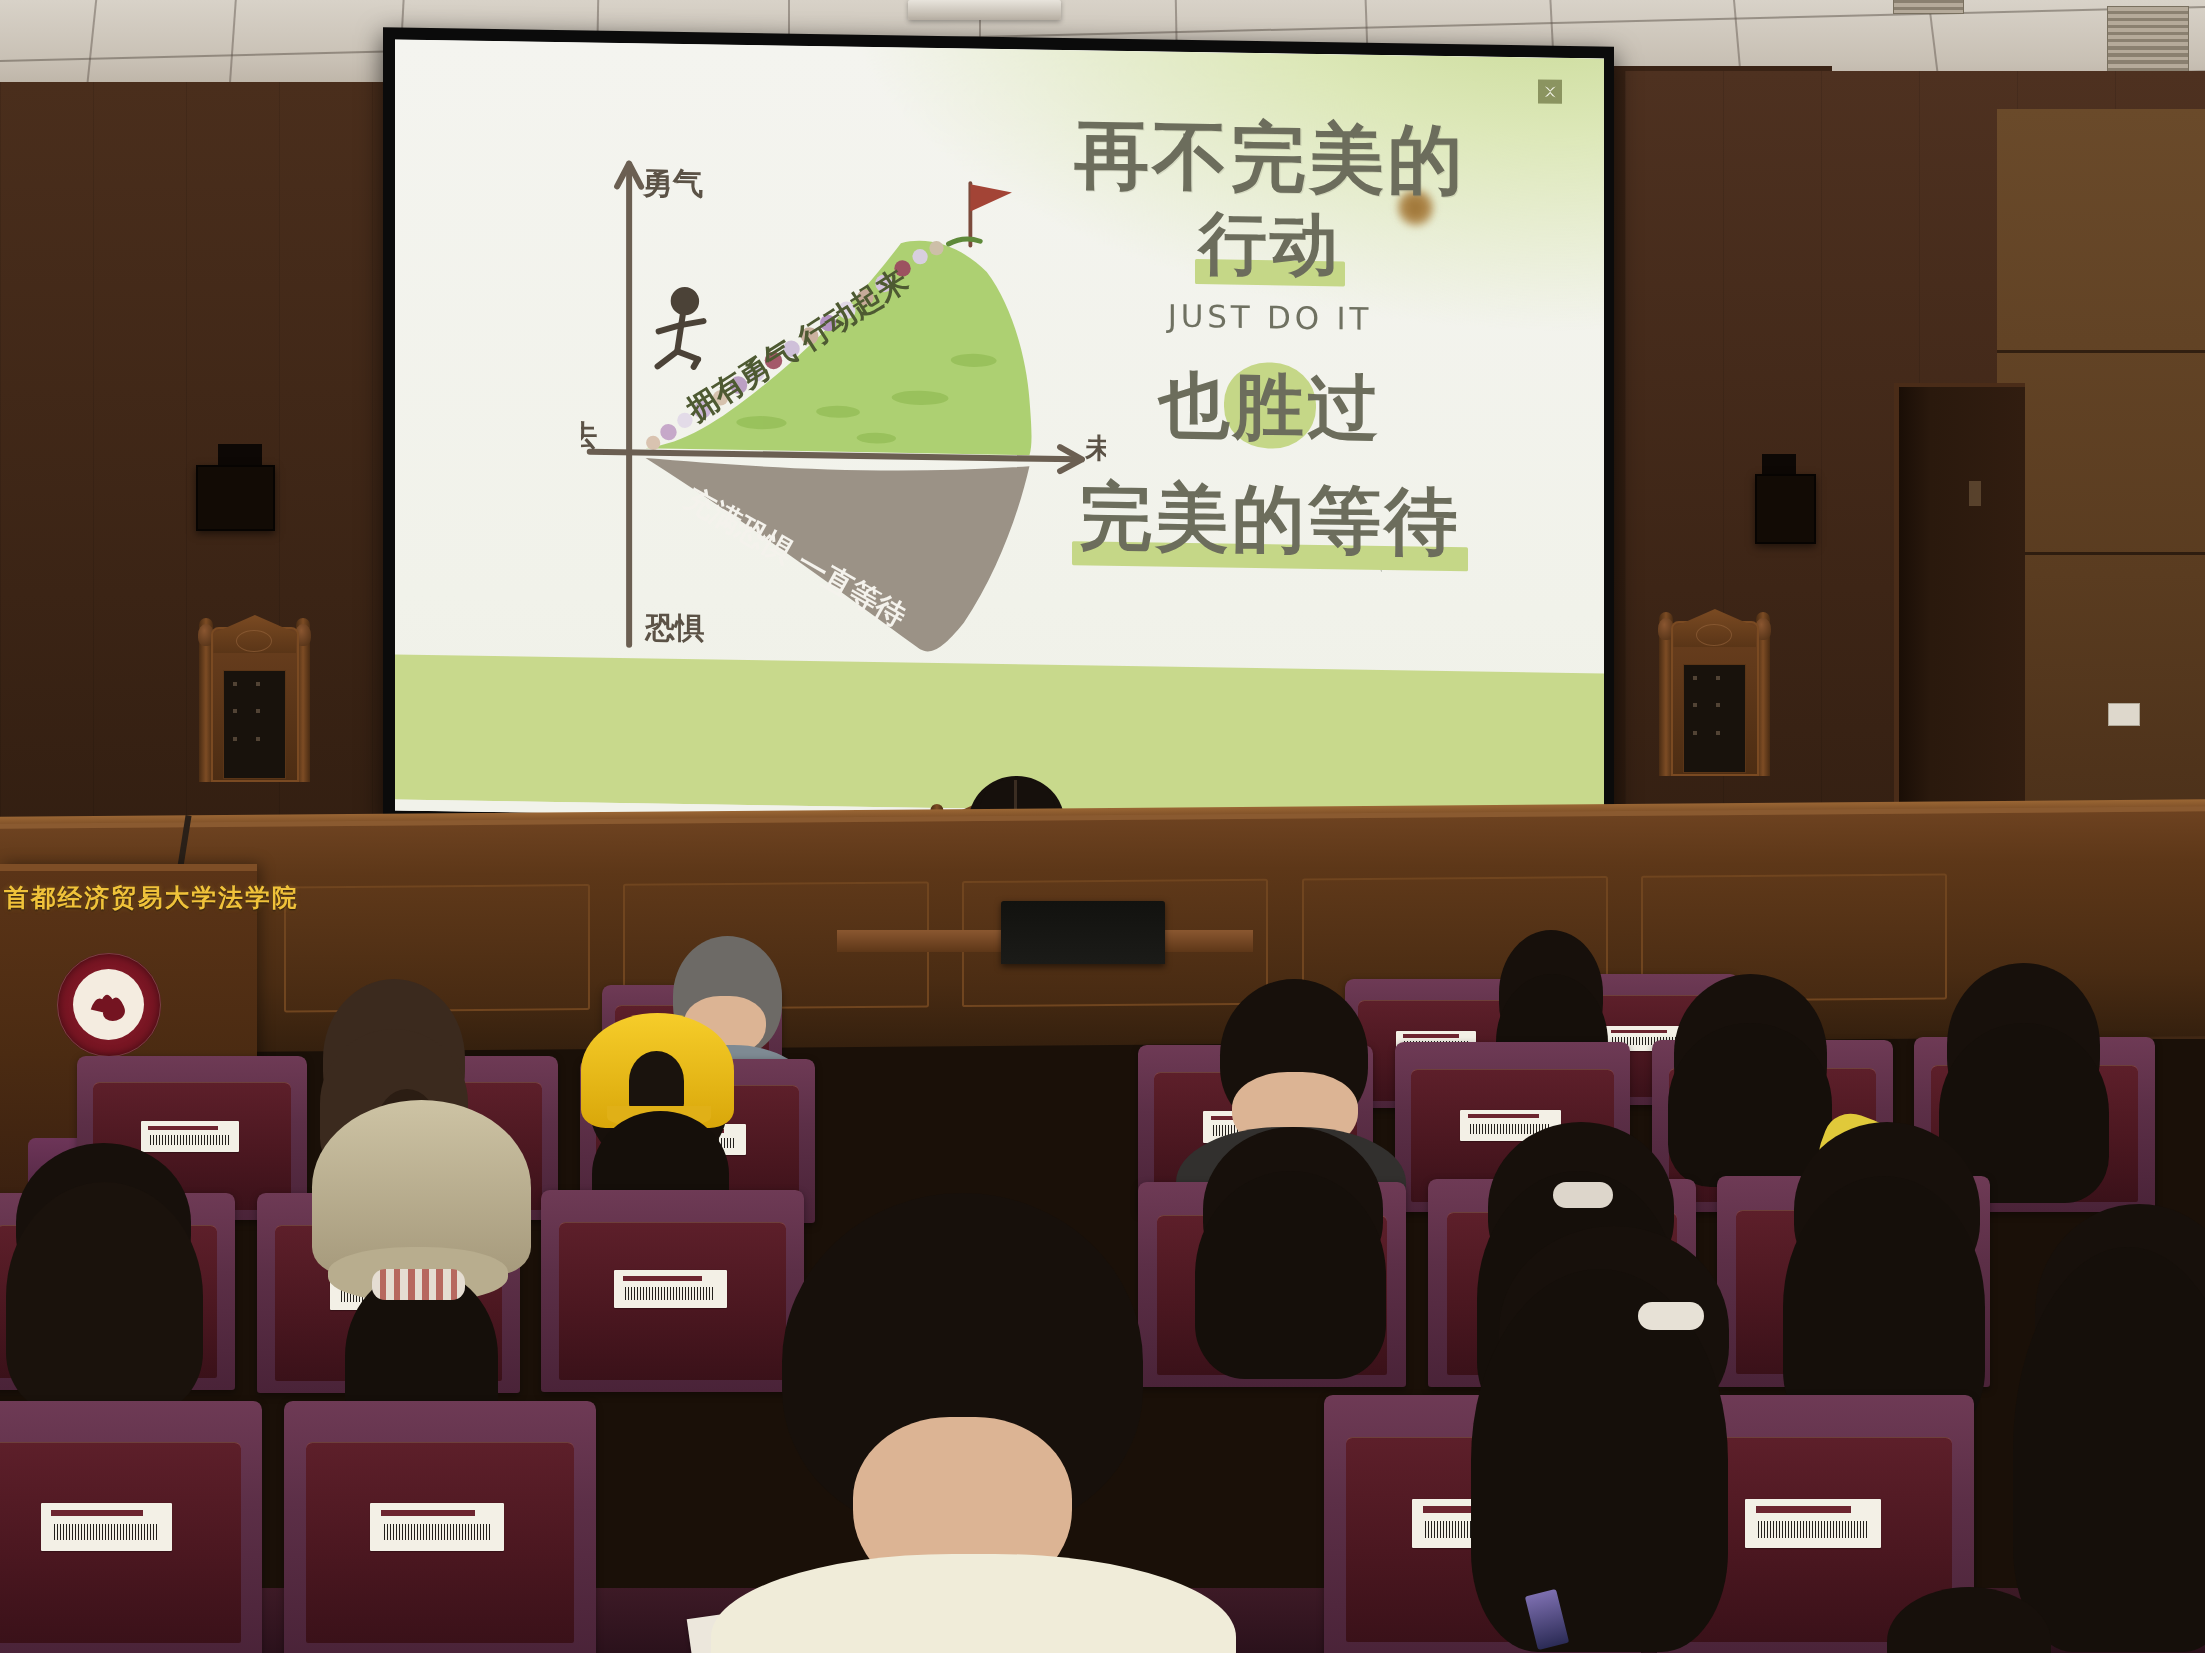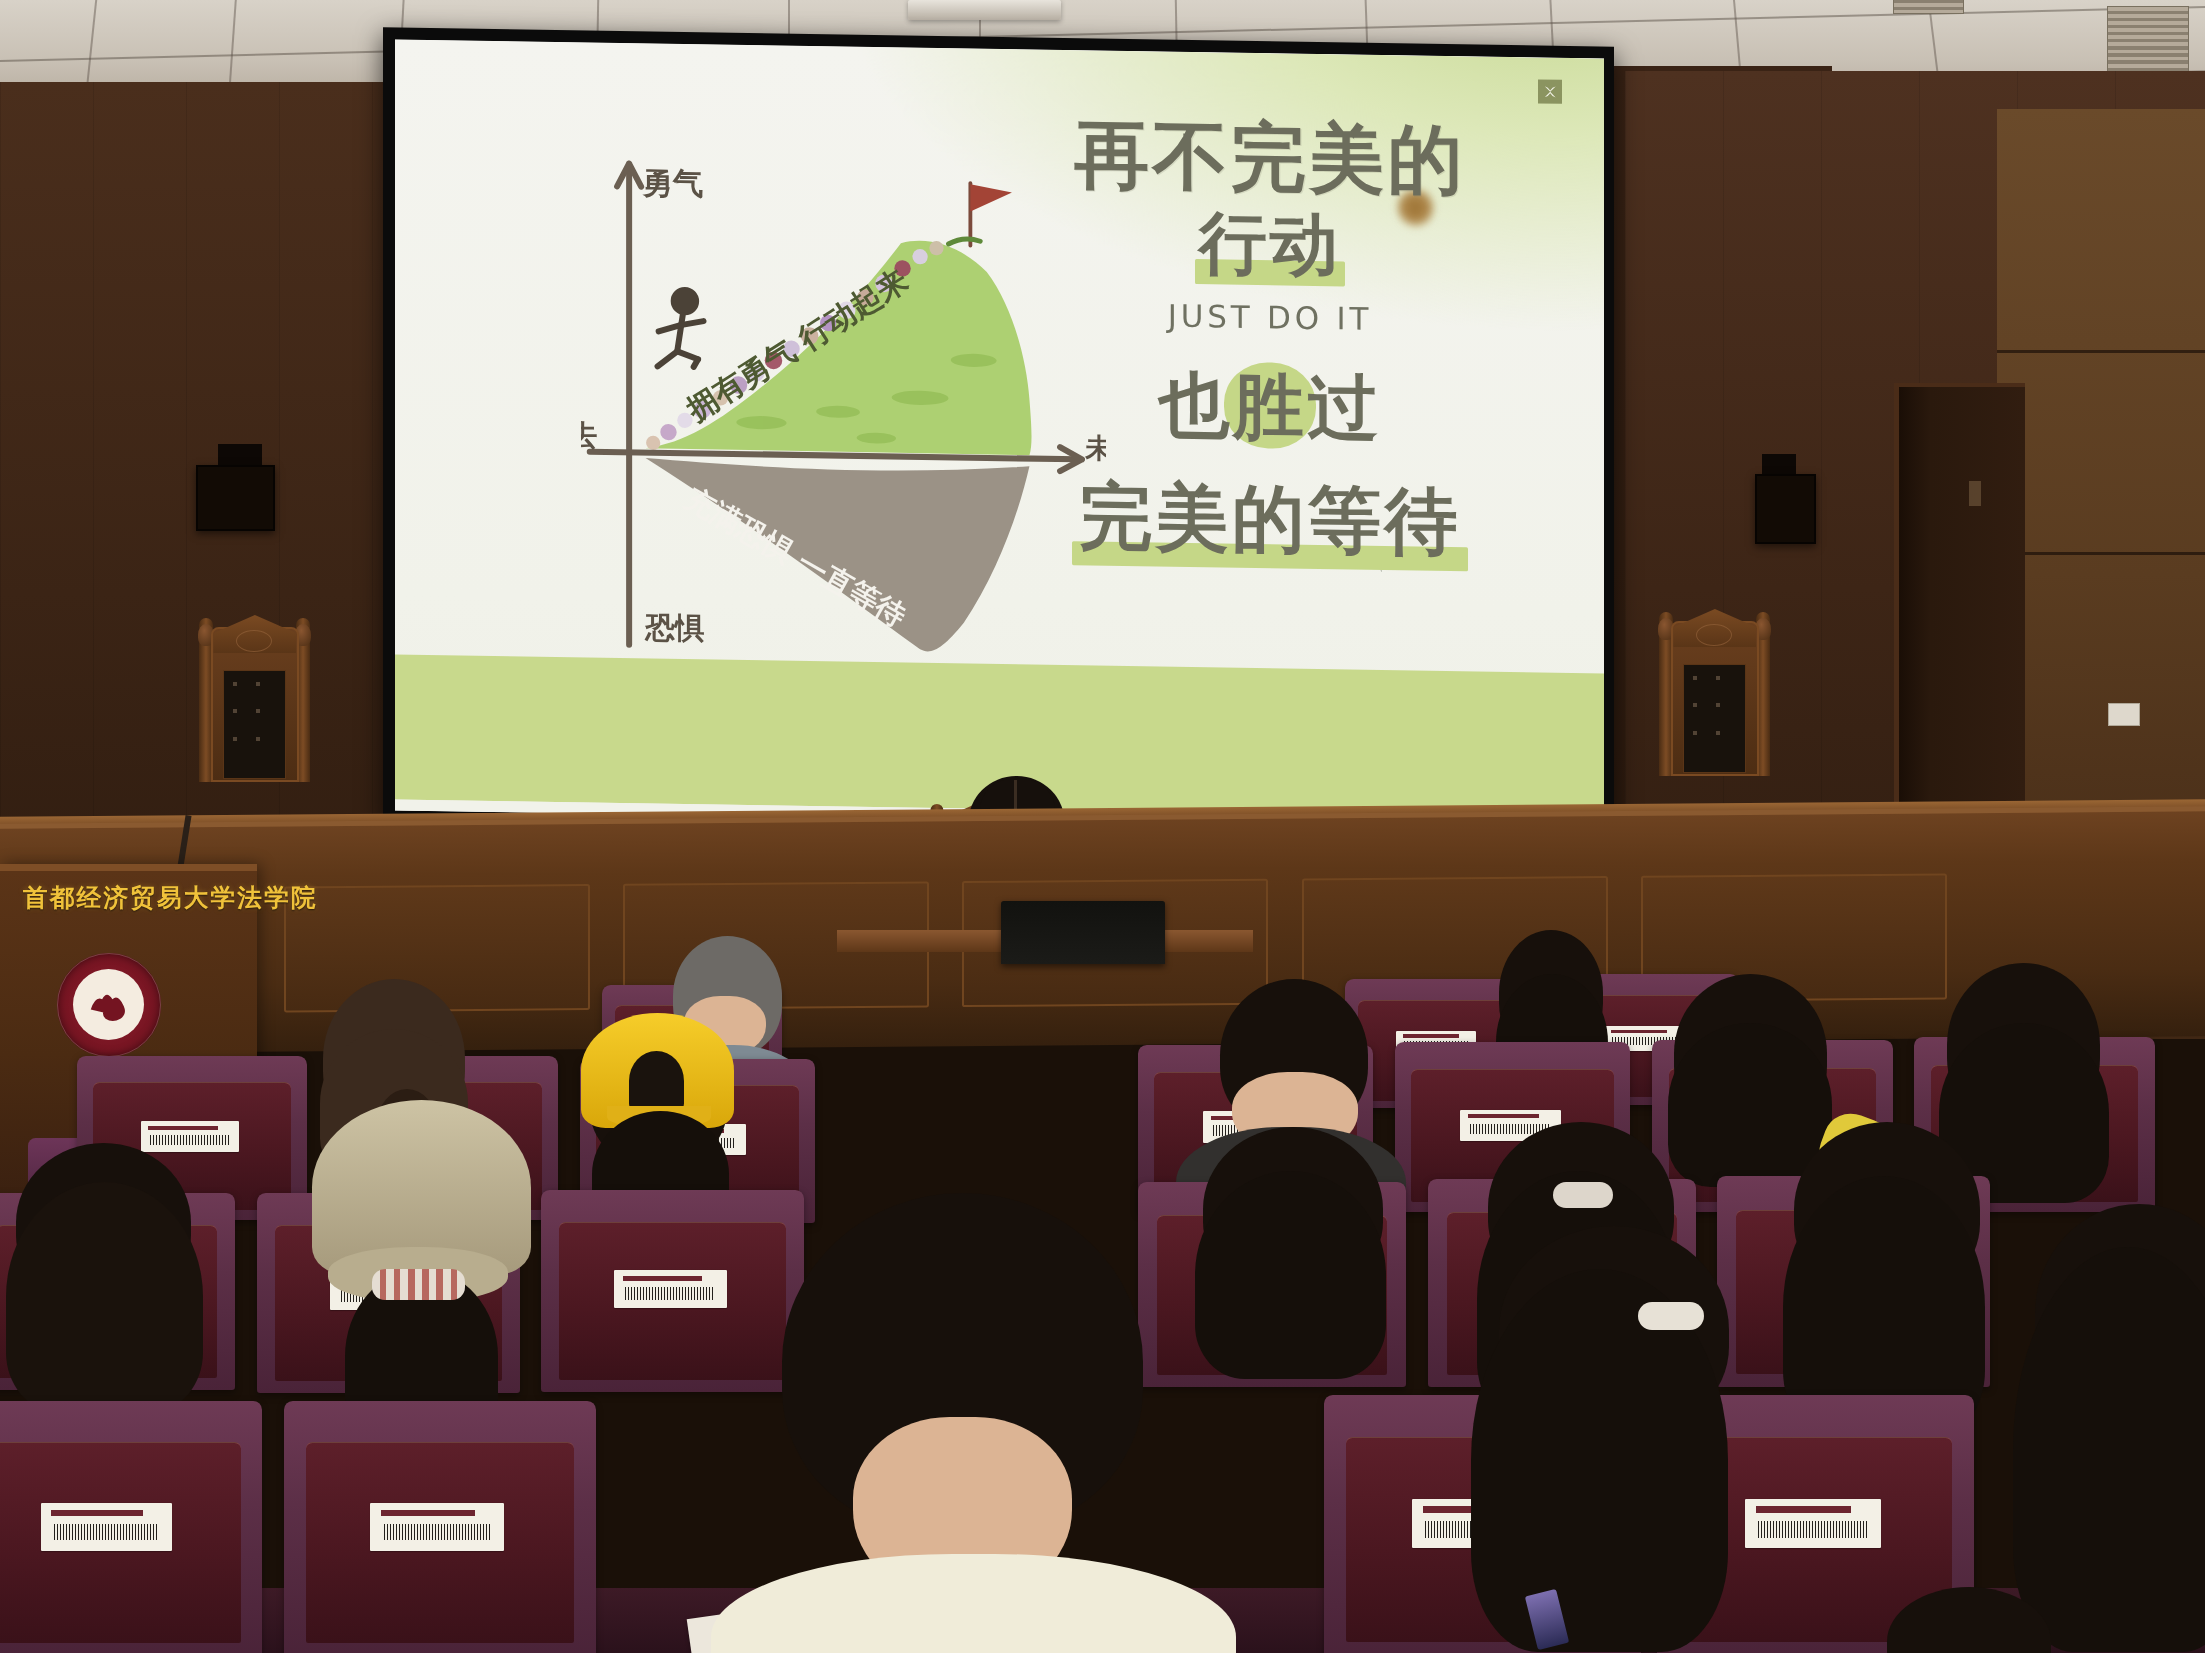--- a/index.html
+++ b/index.html
@@ -249,21 +249,21 @@
   }
 
   
   .podium {
     position: absolute; left: 0px; top: 864px; width: 257px; height: 339px;
     background: linear-gradient(180deg,#5b3417 0%,#4b2b12 55%,#3a2010 100%);
     border-top: 7.7px solid #7e4e26;
     box-shadow: 4.4px 0 14.2px rgba(0,0,0,.4);
   }
   .podium-sign {
-    position: absolute; left: 23px; top: 9.8px; width: 235px;
+    position: absolute; left: 4px; top: 9.8px; width: 235px;
     font-size: 24.6px; letter-spacing: 2.2px; color: #f0c23a;
     font-family: Liberation Sans, sans-serif; font-weight: 700;
     text-shadow: 0 1.1px 2.2px rgba(0,0,0,.7), 0 0 5.5px rgba(240,190,60,.35);
     white-space: nowrap;
   }
   .podium-logo {
     position: absolute; left: 57px; top: 82px; width: 104px; height: 104px;
     border-radius: 50%;
     background: radial-gradient(circle,#8e1c2c 0%, #741421 70%, #5c0f1a 100%);
     box-shadow: inset 0 0 9.8px rgba(0,0,0,.55);

